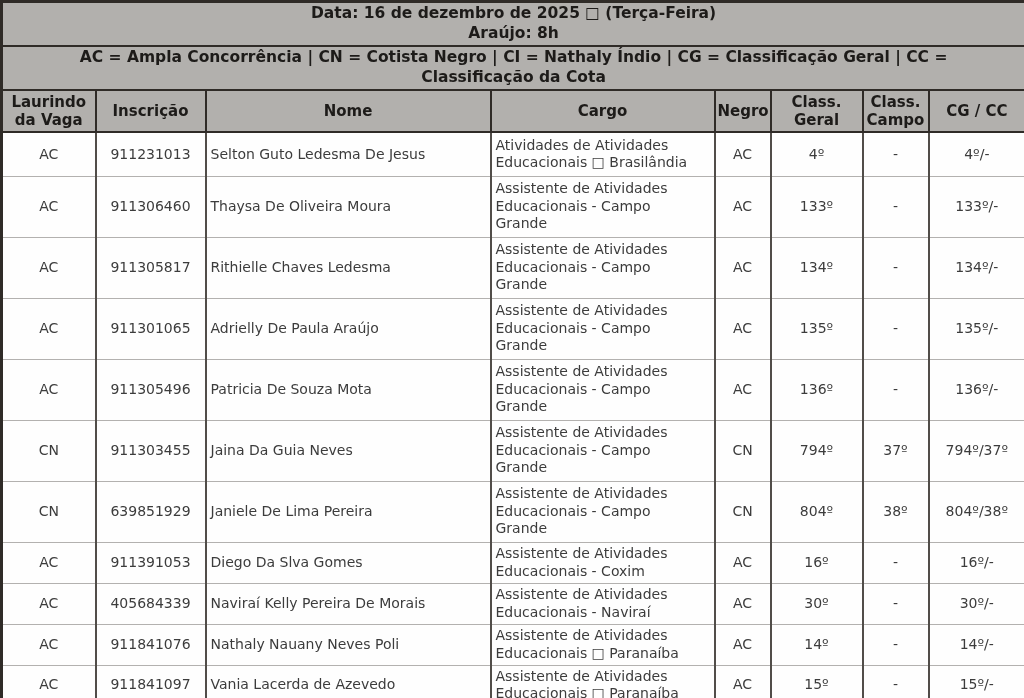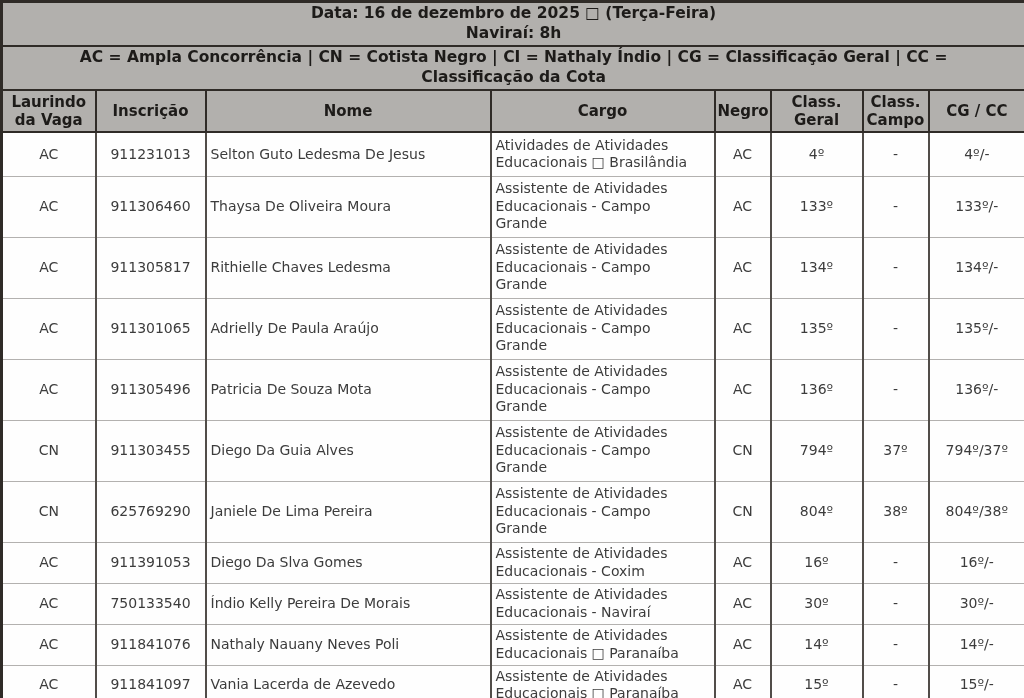--- a/index.html
+++ b/index.html
@@ -73,21 +73,21 @@
       <col style="width:224px">
     <col style="width:56px">
       <col style="width:92px">
       <col style="width:66px">
       <col style="width:97px">
   </colgroup>
   <thead>
     <tr>
       <td class="band band-datetime" colspan="8">
         <div>Data: 16 de dezembro de 2025 □ (Terça-Feira)</div>
-        <div>Naviraí: 8h</div>
+        <div>Araújo: 8h</div>
       </td>
     </tr>
     <tr>
       <td class="band band-legend" colspan="8">
         <div>AC = Ampla Concorrência | CN = Cotista Negro | CI = Nathaly Índio | CG = Classificação Geral | CC =</div>
         <div>Classificação da Cota</div>
       </td>
     </tr>
     <tr>
       <th class="colhead">Laurindo da Vaga</th>
@@ -147,51 +147,51 @@
     <td class="al">Patricia De Souza Mota</td>
     <td class="al">Assistente de Atividades Educacionais - Campo Grande</td>
     <td>AC</td>
     <td>136º</td>
     <td>-</td>
     <td>136º/-</td>
   </tr>
       <tr>
     <td>CN</td>
     <td>911303455</td>
-    <td class="al">Diego Da Guia Alves</td>
+    <td class="al">Jaina Da Guia Neves</td>
     <td class="al">Assistente de Atividades Educacionais - Campo Grande</td>
     <td>CN</td>
     <td>794º</td>
     <td>37º</td>
     <td>794º/37º</td>
   </tr>
       <tr>
     <td>CN</td>
-    <td>625769290</td>
+    <td>639851929</td>
     <td class="al">Janiele De Lima Pereira</td>
     <td class="al">Assistente de Atividades Educacionais - Campo Grande</td>
     <td>CN</td>
     <td>804º</td>
     <td>38º</td>
     <td>804º/38º</td>
   </tr>
       <tr>
     <td>AC</td>
     <td>911391053</td>
     <td class="al">Diego Da Slva Gomes</td>
     <td class="al">Assistente de Atividades Educacionais - Coxim</td>
     <td>AC</td>
     <td>16º</td>
     <td>-</td>
     <td>16º/-</td>
   </tr>
       <tr>
     <td>AC</td>
-    <td>750133540</td>
-    <td class="al">Índio Kelly Pereira De Morais</td>
+    <td>405684339</td>
+    <td class="al">Naviraí Kelly Pereira De Morais</td>
     <td class="al">Assistente de Atividades Educacionais - Naviraí</td>
     <td>AC</td>
     <td>30º</td>
     <td>-</td>
     <td>30º/-</td>
   </tr>
       <tr>
     <td>AC</td>
     <td>911841076</td>
     <td class="al">Nathaly Nauany Neves Poli</td>

